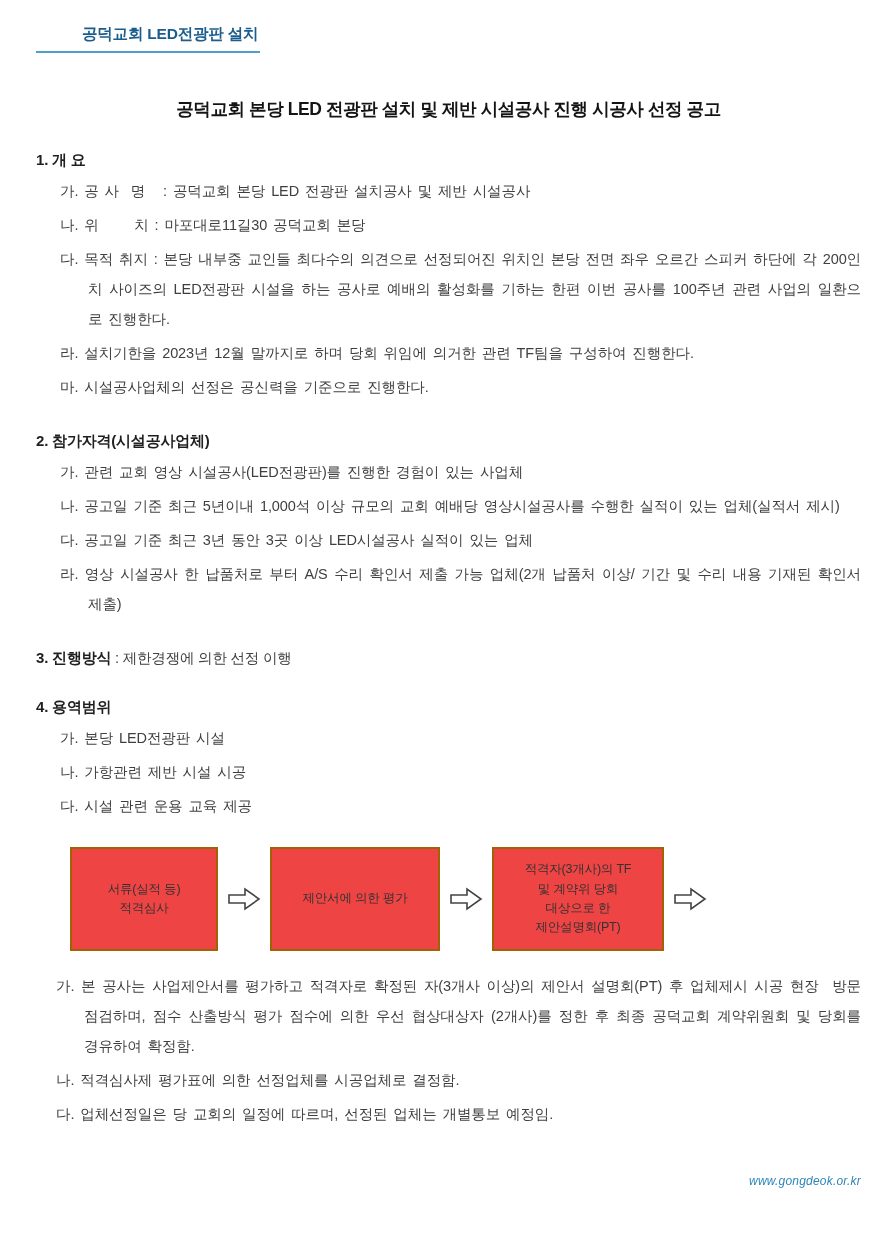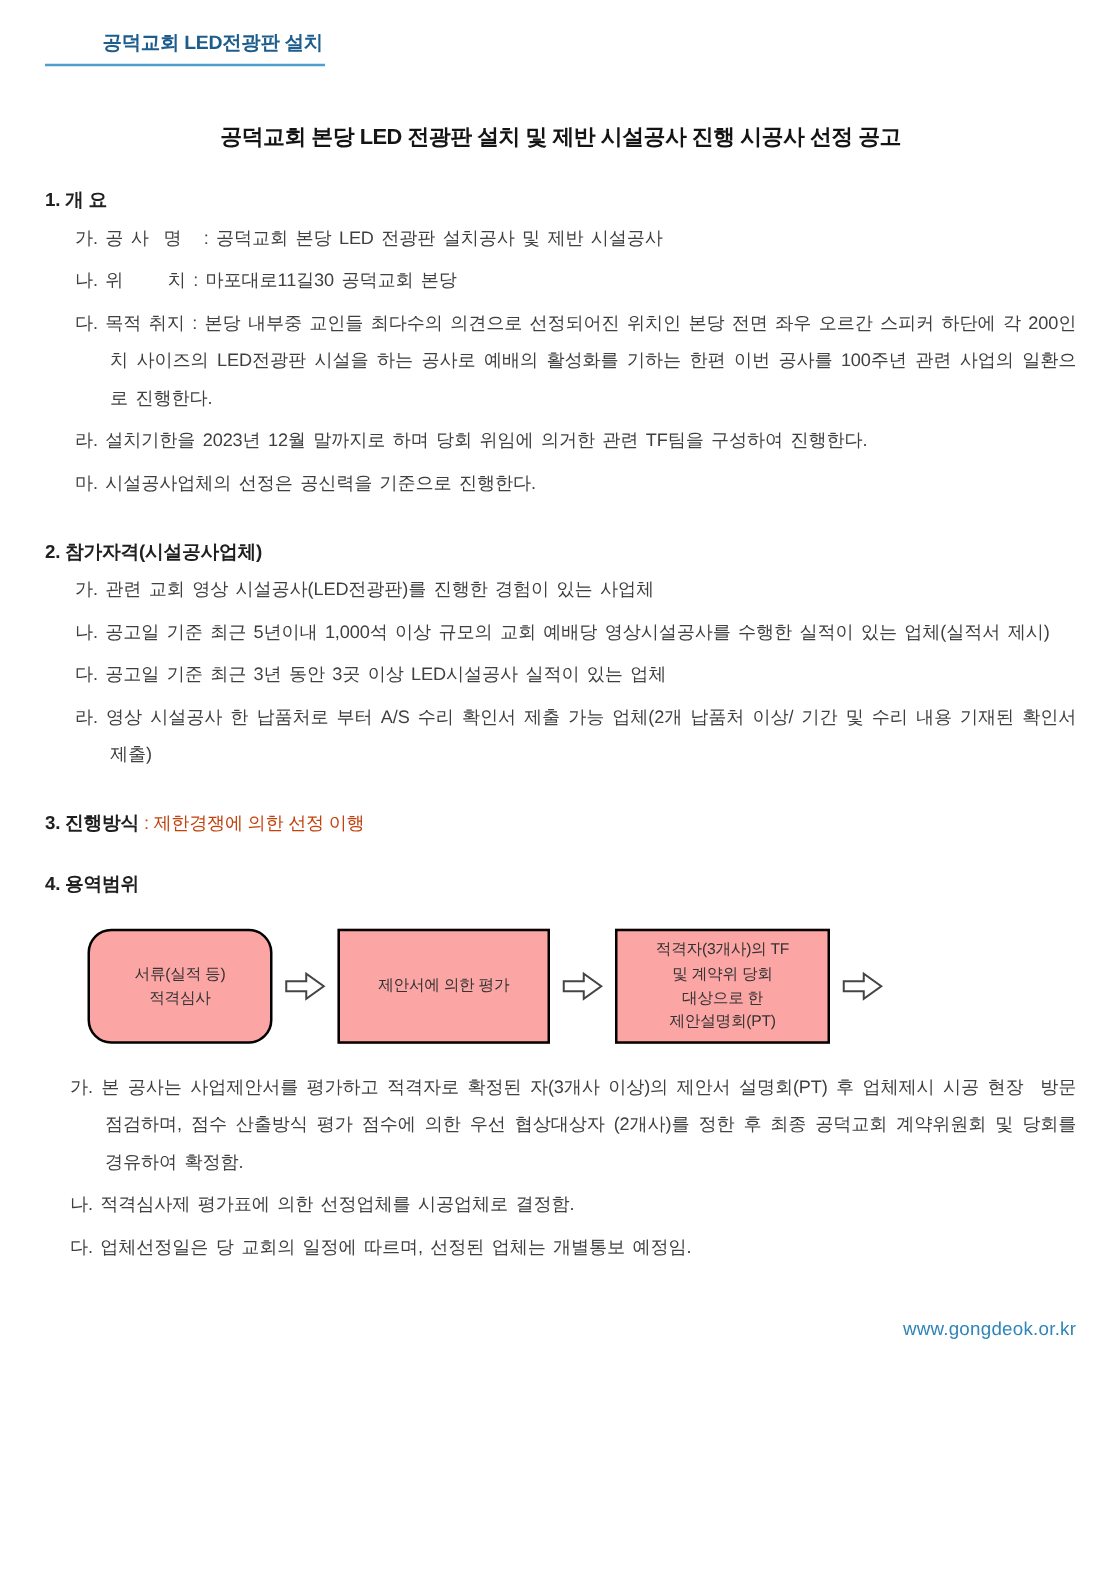--- a/index.html
+++ b/index.html
@@ -22,43 +22,43 @@
     text-align:center; font-size:17.5px; font-weight:bold;
     color:#141414; letter-spacing:-0.4px;
     margin:44px 0 0 0; white-space:nowrap;
   }
   .sec { margin-top:30px; }
   .sec.tight { margin-top:26px; }
   .sec-h {
     font-size:15px; font-weight:bold; color:#1f1f1f;
     letter-spacing:-0.2px; margin:0 0 6px 0;
   }
-  .sec-h .normal { font-weight:normal; color:#c2410c; font-size:14.5px; }
+  .sec-h .normal { font-weight:normal; color:#404040; font-size:14.5px; }
   .items { padding-left:24px; }
   .item {
     font-size:14.5px; line-height:30px; margin:4px 0;
     text-align:justify; color:#3f3f3f;
     padding-left:28px; text-indent:-28px;
     letter-spacing:-0.1px; word-spacing:2px;
   }
   .flow { display:flex; align-items:center; margin:16px 0 20px 34px; }
   .fbox {
-    border:2px solid #000000; background:#fca5a5; box-sizing:border-box;
-    height:92px; padding:4px 6px;
+    border:2px solid #a16207; background:#ef4444; box-sizing:border-box;
+    height:104px; padding:4px 6px;
     display:flex; align-items:center; justify-content:center;
     text-align:center; white-space:pre-line;
     font-size:12.5px; line-height:1.55; color:#333;
     letter-spacing:-0.2px;
   }
-  .w1 { width:148px;border-radius:19px; } .w2 { width:170px; } .w3 { width:172px; } .w4 { width:148px; }
+  .w1 { width:148px; } .w2 { width:170px; } .w3 { width:172px; } .w4 { width:148px; }
   .farrow { margin:0 9px; flex:none; }
   .footer { text-align:right; margin-top:42px; }
   .footer-link {
-    color:#2e85b8; font-size:15px; letter-spacing:0.2px;
-    text-decoration:none; cursor:pointer;
+    color:#2e85b8; font-size:12px; letter-spacing:0.2px;
+    text-decoration:none; cursor:pointer;font-style:italic;
   }
 </style>
 </head>
 <body>
 
 <div class="page">
 
   <div class="header">
     <span class="header-label">공덕교회 LED전광판 설치</span>
   </div>
@@ -85,20 +85,25 @@
       <p class="item">라. 영상 시설공사 한 납품처로 부터 A/S 수리 확인서 제출 가능 업체(2개 납품처 이상/ 기간 및 수리 내용 기재된 확인서 제출)</p>
     </div>
   </section>
 
   <section class="sec">
     <h2 class="sec-h"><span>3. 진행방식</span><span class="normal">&nbsp;: 제한경쟁에 의한 선정 이행</span></h2>
   </section>
 
   <section class="sec">
     <h2 class="sec-h">4. 용역범위</h2>
+    <div class="items">
+      <p class="item">가. 본당 LED전광판 시설</p>
+      <p class="item">나. 가항관련 제반 시설 시공</p>
+      <p class="item">다. 시설 관련 운용 교육 제공</p>
+    </div>
   </section>
 
   <section class="sec tight">
 
     <div class="flow">
       <div class="fbox w1">서류(실적 등)
 적격심사</div>
       <svg class="farrow" width="34" height="26" viewBox="0 0 34 26">
         <polygon points="2,9 18,9 18,3 32,13 18,23 18,17 2,17" fill="#ffffff" stroke="#444444" stroke-width="1.6"></polygon>
       </svg>

